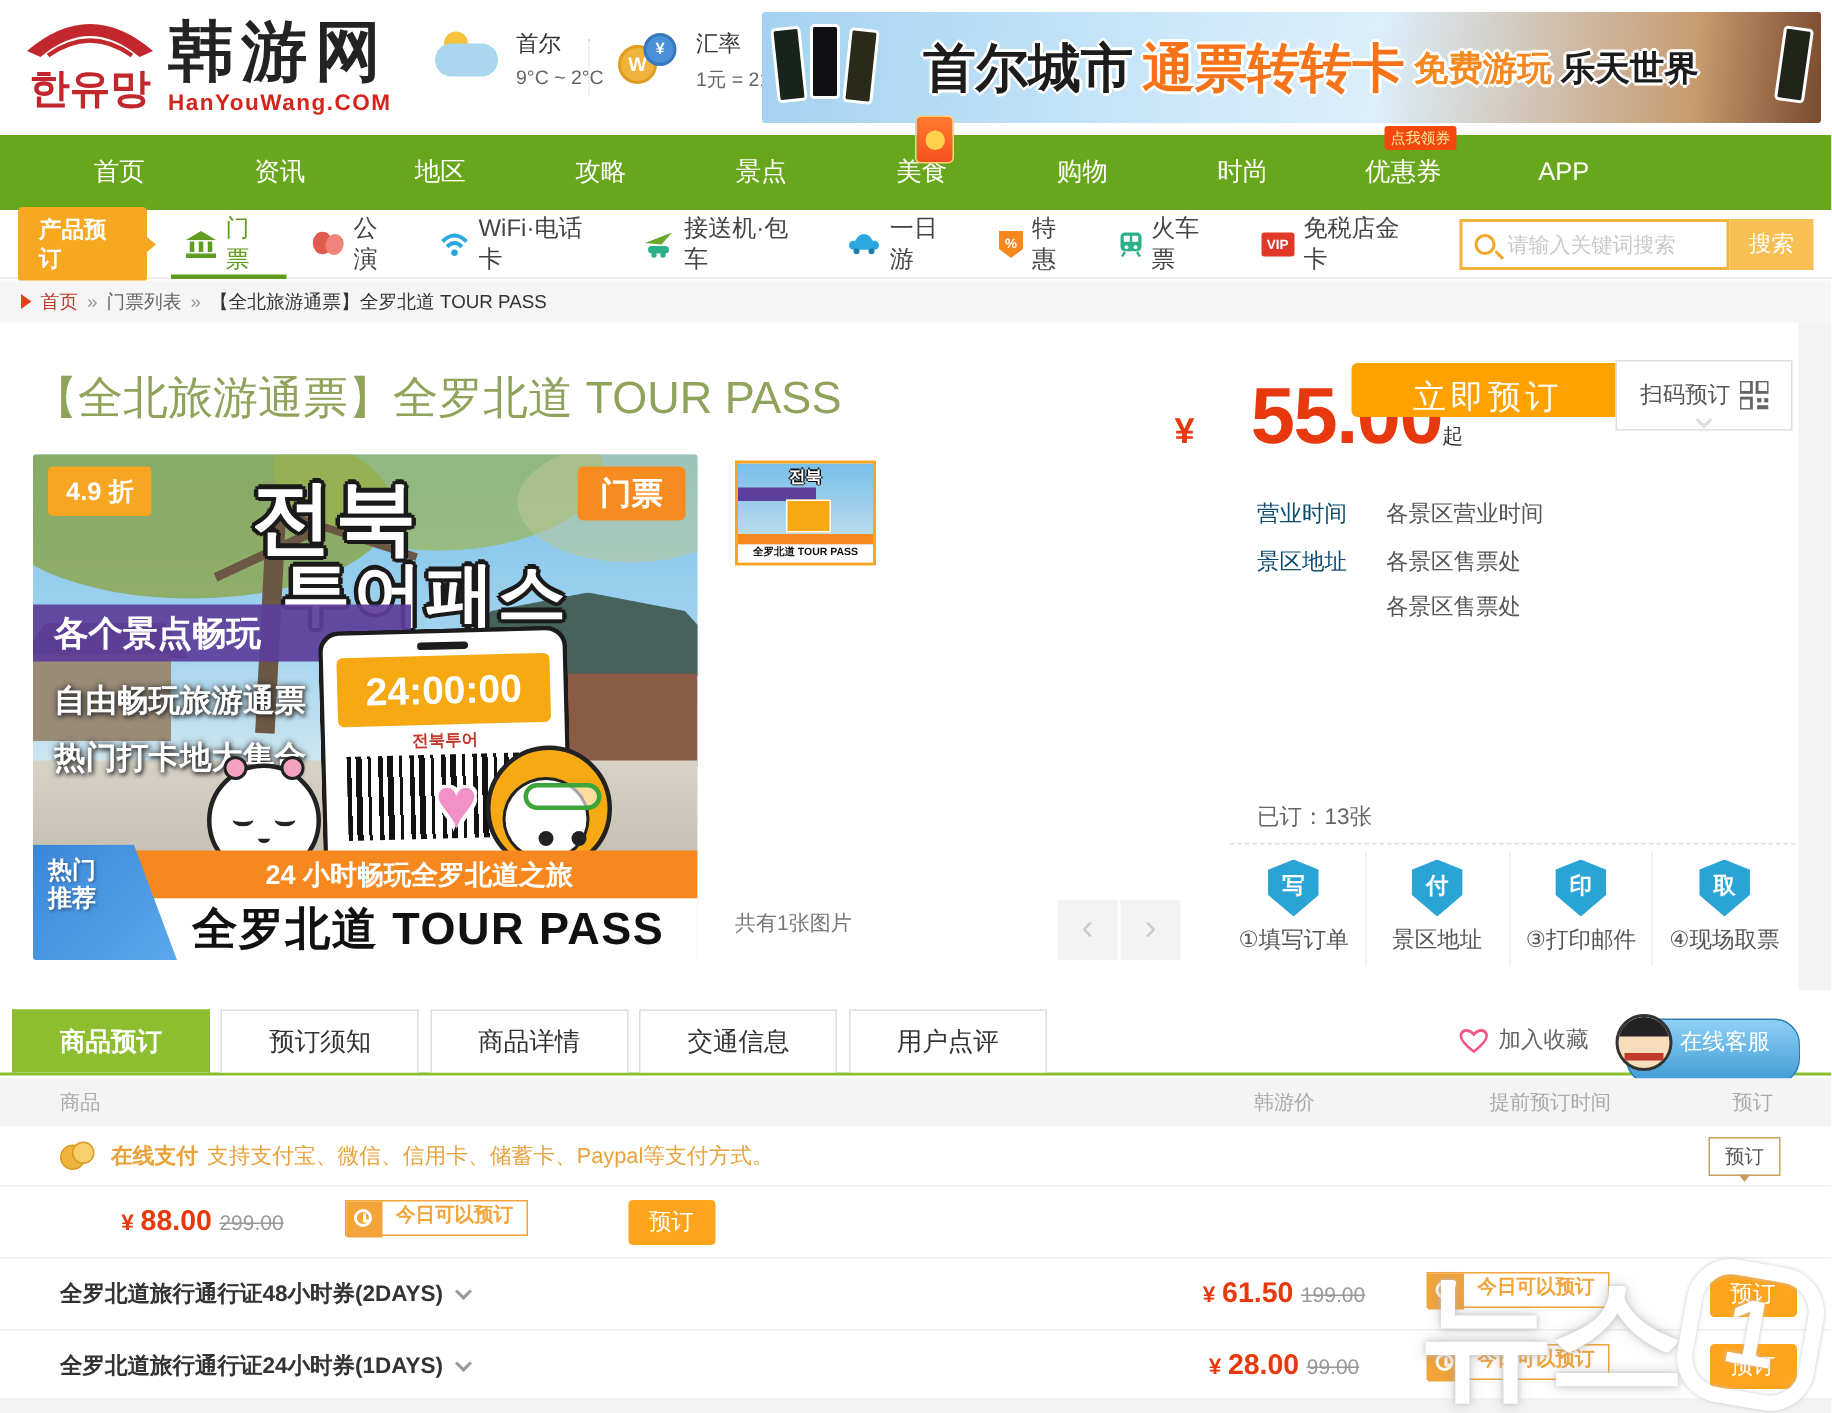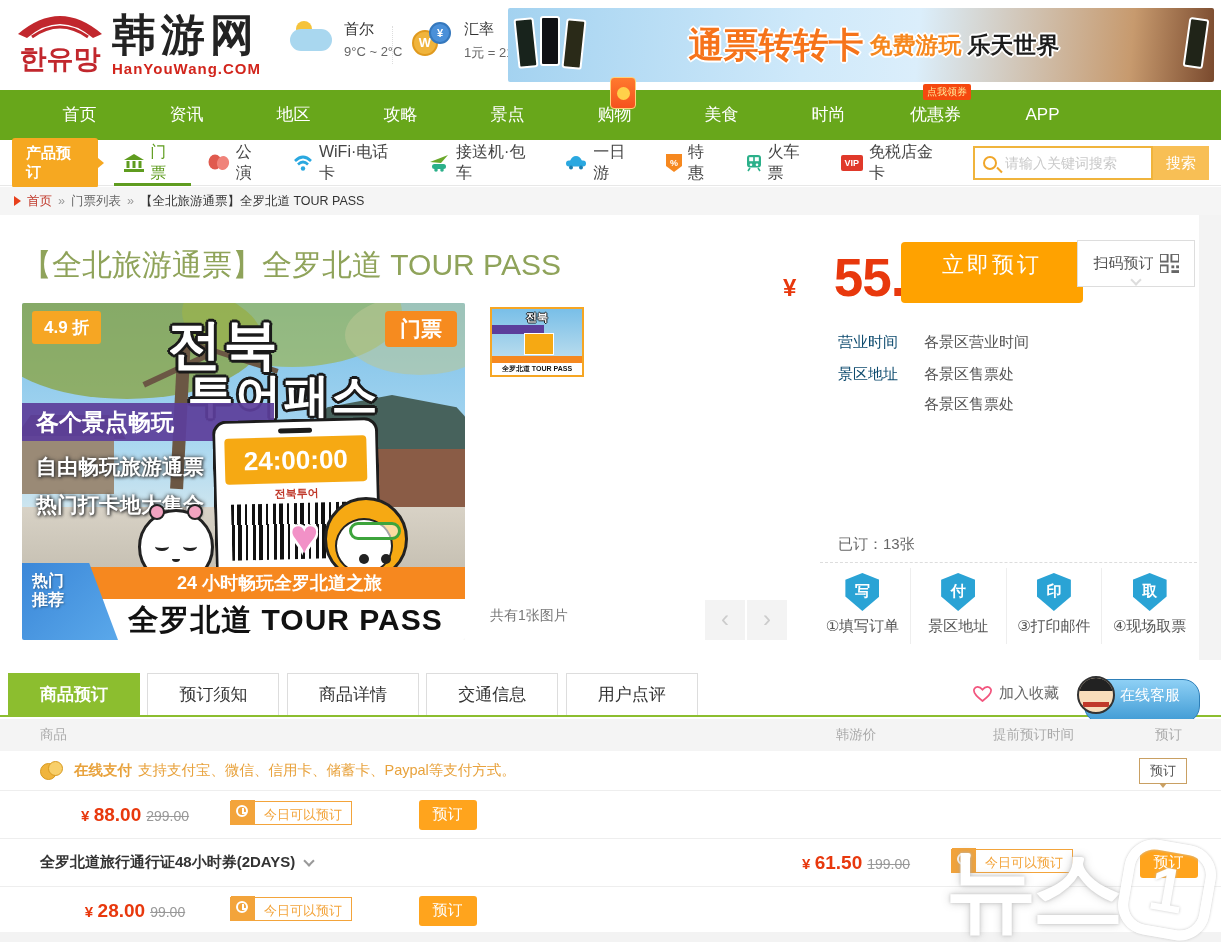--- a/index.html
+++ b/index.html
@@ -73,21 +73,21 @@
 
 
 #product { left:0; top:215px; width:1199px; height:445px; background:#fff; }
 .gray-right { left:1199px; top:215px; width:22px; height:445px; background:#f3f3f3; }
 .gray-bottom { left:0; top:932px; width:1221px; height:10px; background:#f3f3f3; }
 .ptitle { left:22px; top:30px; font-size:30px; color:#8fa35a; }
 .pricebox { left:783px; top:32px; color:#e8380d; white-space:nowrap; }
 .pricebox .cur { font-size:24px; font-weight:bold; }
 .pricebox .val { font-size:53px; font-weight:bold; letter-spacing:-1px;margin-left:33px; }
 .pricebox .suf { font-size:14px; color:#333; }
-.book-btn { left:901px; top:27px; width:182px; height:61px; background:#ffa200; color:#fff; font-size:22px; letter-spacing:3px; text-align:center; line-height:45px; border-radius:4px; cursor:pointer; }
+.book-btn { left:901px; top:27px; width:182px; height:36px; background:#ffa200; color:#fff; font-size:22px; letter-spacing:3px; text-align:center; line-height:45px; border-radius:4px; cursor:pointer; }
 .qr-btn { left:1077px; top:25px; width:118px; height:47px; border:1px solid #ddd; background:#fff; color:#555; font-size:15px; display:flex; align-items:center; justify-content:center; gap:6px; cursor:pointer; }
 .qr-chev { position:absolute; left:50%; bottom:2px; width:8px; height:8px; margin-left:-4px; border-right:2px solid #ddd; border-bottom:2px solid #ddd; transform:rotate(45deg); }
 
 
 .mimg { left:22px; top:88px; width:443px; height:337px; overflow:hidden; border-radius:2px; background:linear-gradient(180deg,#79bfe8 0%,#a7d6f0 40%,#cfe6ef 62%,#e4e7de 78%); }
 .mimg > div, .mimg > span { position:absolute; }
 .f1 { left:-30px; top:-24px; width:270px; height:120px; background:#8ba33c; border-radius:50%; opacity:.75; }
 .f2 { left:160px; top:-46px; width:220px; height:110px; background:#9db44a; border-radius:50%; opacity:.65; }
 .f3 { right:-30px; top:-8px; width:150px; height:80px; background:#b9c694; border-radius:50%; opacity:.55; }
 .trunk { left:152px; top:36px; width:13px; height:150px; background:#6b5744; transform:rotate(3deg); }
@@ -179,21 +179,21 @@
 .paybook { margin-left:auto; margin-right:34px; border:1px solid #c9a063; color:#555; font-size:13px; padding:3px 10px; background:#fff; position:relative; cursor:pointer; }
 .paybook:after { content:""; position:absolute; left:50%; bottom:-5px; margin-left:-4px; border-top:5px solid #c9a063; border-left:4px solid transparent; border-right:4px solid transparent; }
 .prow { height:48px; border-bottom:1px solid #eee; display:flex; align-items:center; padding-left:40px; }
 .pname { flex:1; font-size:15px; color:#333; font-weight:bold; }
 .chev { display:inline-block; width:8px; height:8px; border-right:2px solid #999; border-bottom:2px solid #999; transform:rotate(45deg); margin-left:10px; vertical-align:2px; }
 .pprice { width:190px; text-align:center; white-space:nowrap; }
 .pcur { color:#e8380d; font-weight:bold; font-size:15px; }
 .pval { color:#e8380d; font-weight:bold; font-size:19px; }
 .porig { color:#999; font-size:14px; text-decoration:line-through; margin-left:5px; }
 .pavail { width:165px; }
-.availbox { display:inline-flex; height:24px; border:1px solid #f3a43b; align-items:flex-end; background:#fff; }
+.availbox { display:inline-flex; height:24px; border:1px solid #f3a43b; align-items:flex-start; background:#fff;font-weight:bold; }
 .clk { width:24px; height:24px; background:#f3a43b; position:relative; flex:none; }
 .clk i { position:absolute; left:5px; top:5px; width:12px; height:12px; border:2px solid #fff; border-radius:50%; }
 .clk i:after { content:""; position:absolute; left:4px; top:1px; width:2px; height:5px; background:#fff; }
 .clk i:before { content:""; position:absolute; left:4px; top:5px; width:4px; height:2px; background:#fff; }
 .availtxt { padding:0 9px; color:#f3a43b; font-size:13px; white-space:nowrap; }
 .pbook { width:105px; text-align:center; }
 .obtn { width:58px; height:30px; background:#ffa41d; border:none; border-radius:3px; color:#fff; font-size:15px; cursor:pointer; }
 
 
 .wm { position:absolute; left:945px; top:828px; display:flex; align-items:center; gap:2px; z-index:9; pointer-events:none; }
@@ -239,35 +239,36 @@
       <div class="exrate">1元 = 214.48韩元</div>
     </div>
   </div>
 
   <div class="banner abs">
     <div class="bphone bp1"></div>
     <div class="bphone bp2"></div>
     <div class="bphone bp3"></div>
     <div class="bphone bp4"></div>
     <div class="btext">
+      <span class="bt1 olt">首尔城市</span>
         <span class="bt2 olt">通票转转卡</span>
         <span class="bt3 olt">免费游玩</span>
         <span class="bt4 olt">乐天世界</span>
     </div>
   </div>
 </div>
 
 <div id="mainnav" class="abs">
   <div class="nav-item">首页</div>
   <div class="nav-item">资讯</div>
   <div class="nav-item">地区</div>
   <div class="nav-item">攻略</div>
   <div class="nav-item">景点</div>
+  <div class="nav-item">美食</div>
   <div class="nav-item">购物</div>
-  <div class="nav-item">美食</div>
   <div class="nav-item">时尚</div>
   <div class="nav-item">优惠券</div>
   <div class="nav-item">APP</div>
 </div>
 <div class="envelope abs"></div>
 <div class="coupon-tip abs">点我领券</div>
 
 <div id="subnav" class="abs">
   <div class="pbadge">产品预订</div>
 
@@ -546,20 +547,21 @@
     <div class="pavail"><span class="availbox">
           <span class="clk">
             <i></i>
           </span>
           <span class="availtxt">今日可以预订</span>
         </span></div>
     <div class="pbook"><button class="obtn">预订</button></div>
   </div>
 
   <div class="prow">
+    <div class="pname"><span>全罗北道旅行通行证24小时券(1DAYS)</span><span class="chev"></span></div>
     <div class="pprice">
       <span class="pcur">¥</span> <span class="pval">28.00</span><span class="porig">99.00</span>
     </div>
     <div class="pavail"><span class="availbox">
           <span class="clk">
             <i></i>
           </span>
           <span class="availtxt">今日可以预订</span>
         </span></div>
     <div class="pbook"><button class="obtn">预订</button></div>

